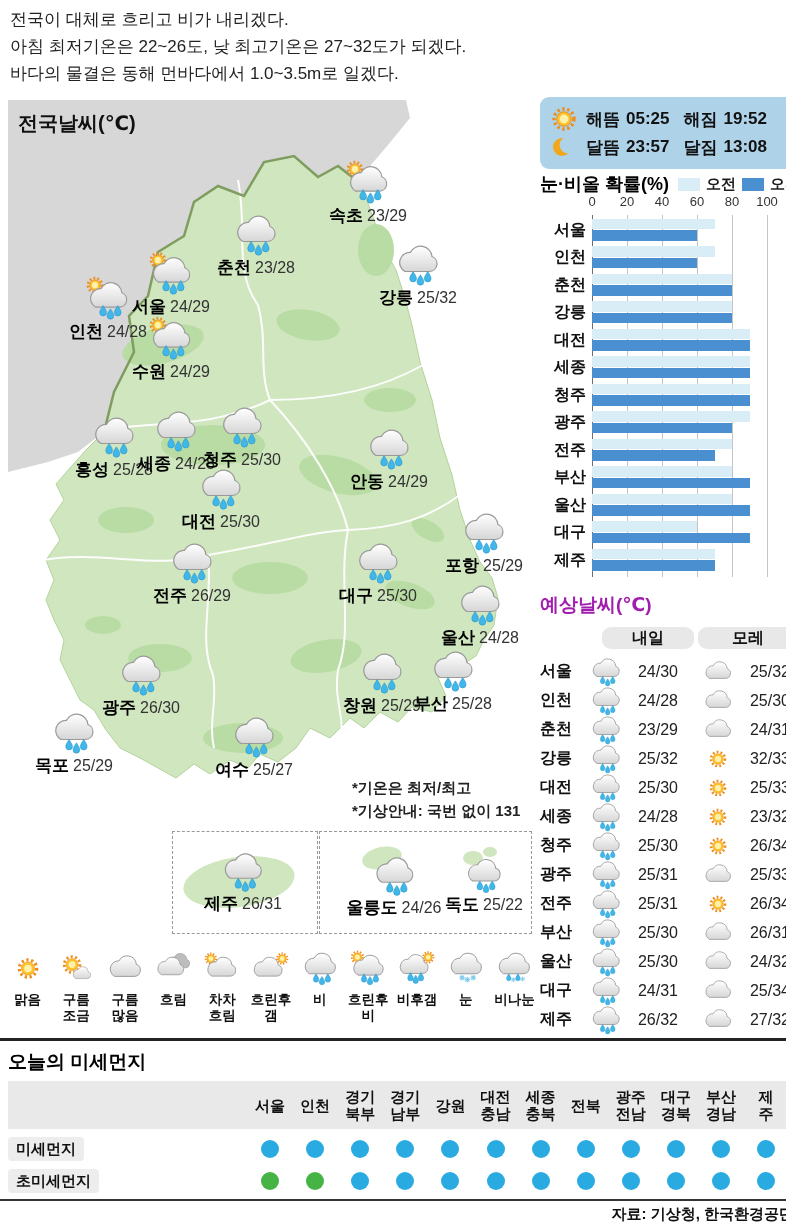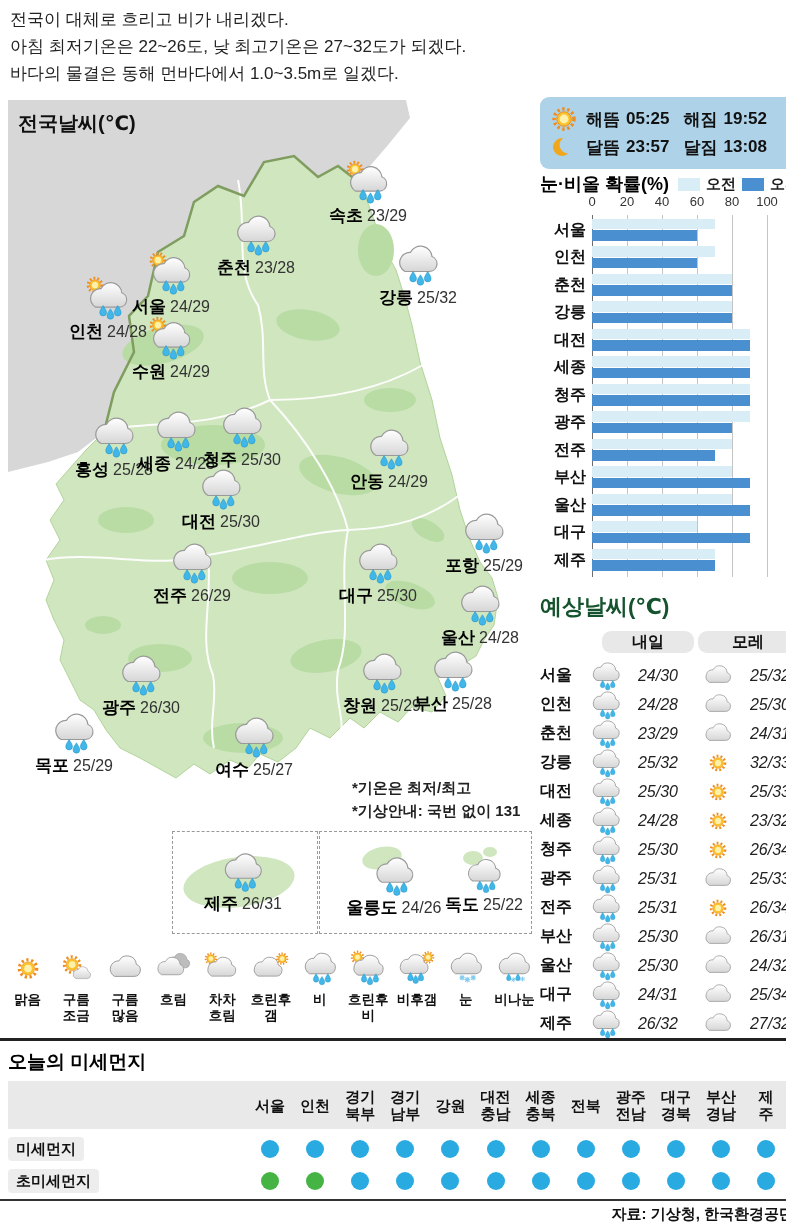--- a/index.html
+++ b/index.html
@@ -42,31 +42,31 @@
   .tick-label{position:absolute;top:0;transform:translateX(-50%);font-size:13px;color:#333;font-weight:500;}
   .gridline{position:absolute;top:21px;width:1px;height:362px;background:#c4c4c4;}
   .gridline.zero{background:#6e6e6e;}
   .crow{position:absolute;left:0;width:260px;height:27.5px;}
   .crow .cname{position:absolute;left:0;top:50%;transform:translateY(-50%);width:46px;text-align:right;font-size:16px;font-weight:600;color:#111;}
   .bar{position:absolute;left:52px;height:10.5px;}
   .bar.am{top:2.5px;}
   .bar.pm{top:14px;}
   
   .forecast{position:absolute;left:540px;top:592px;width:260px;}
-  .fc-title{margin:0;font-size:22px;font-weight:800;color:#14532d;}
+  .fc-title{margin:0;font-size:19px;font-weight:800;color:#a21caf;}
   .fc-pills{position:relative;height:24px;margin-top:9px;}
   .pill{position:absolute;top:0;height:22px;border-radius:9px;background:#e8e8e8;
         display:flex;align-items:center;justify-content:center;font-size:16px;font-weight:700;color:#111;}
   .pill.p1{left:62px;width:92px;}
   .pill.p2{left:158px;width:100px;}
   .fc-rows{margin-top:6px;}
   .frow{display:flex;align-items:center;height:29px;}
   .frow .fcity{width:46px;font-size:16px;font-weight:600;color:#111;}
   .frow .fic{width:40px;line-height:0;text-align:center;}
-  .frow .ftemp{width:52px;font-size:16px;font-weight:500;color:#222;text-align:right;padding-right:6px;font-style:italic;}
+  .frow .ftemp{width:52px;font-size:16px;font-weight:500;color:#222;text-align:right;padding-right:6px;}
   .frow .gap{width:14px;}
   
   .dust{position:absolute;left:0;top:1038px;width:800px;height:191px;border-top:3px solid #222;}
   .dust-title{position:absolute;left:8px;top:8px;margin:0;font-size:19px;font-weight:800;color:#000;}
   .dust-legend{position:absolute;right:6px;top:12px;display:flex;align-items:center;gap:12px;font-size:14px;font-weight:600;}
   .dust-legend .ditem{display:flex;align-items:center;gap:4px;}
   .dot{display:inline-block;border-radius:50%;}
   .dot.s{width:13px;height:13px;}
   .dust-band{position:absolute;left:8px;top:40px;width:784px;height:48px;background:#e9e9e9;}
   .region-cell{position:absolute;top:50%;transform:translate(-50%,-50%);text-align:center;font-size:15px;font-weight:600;

